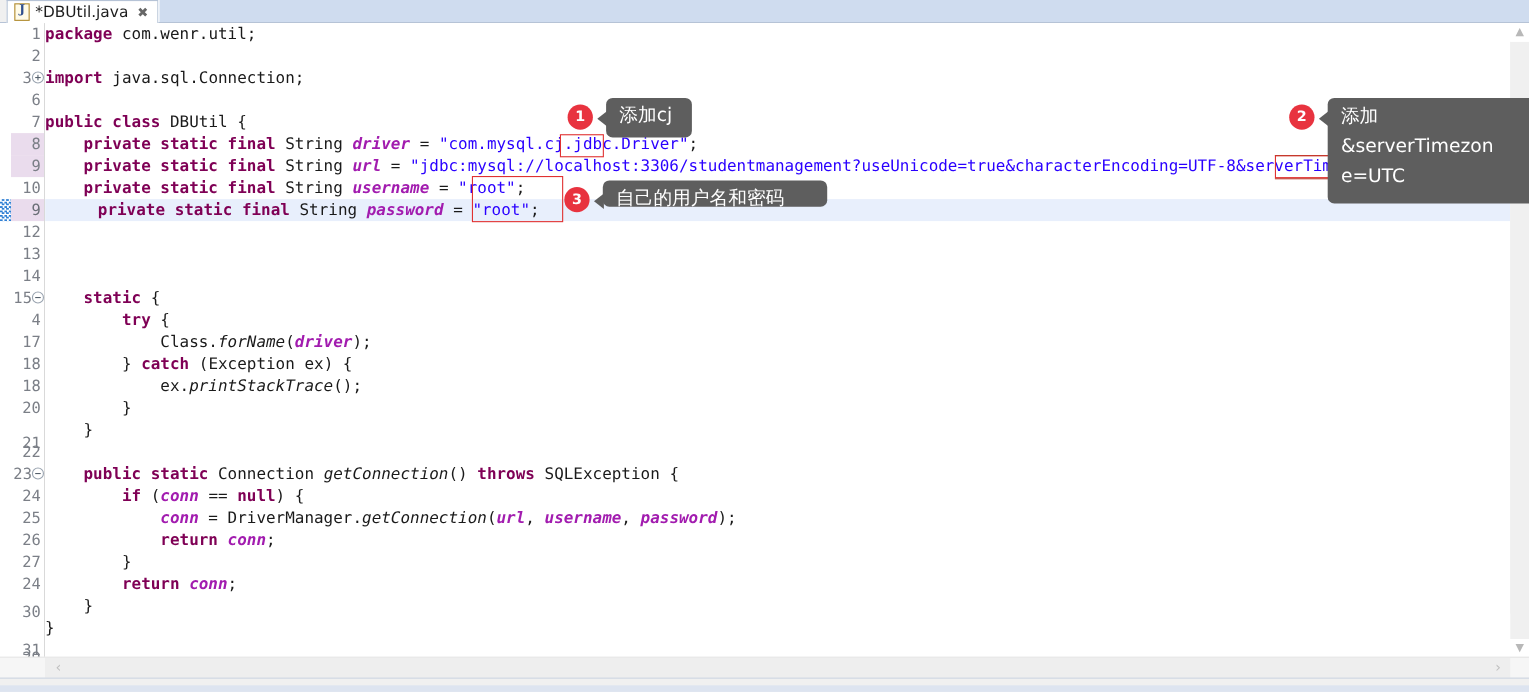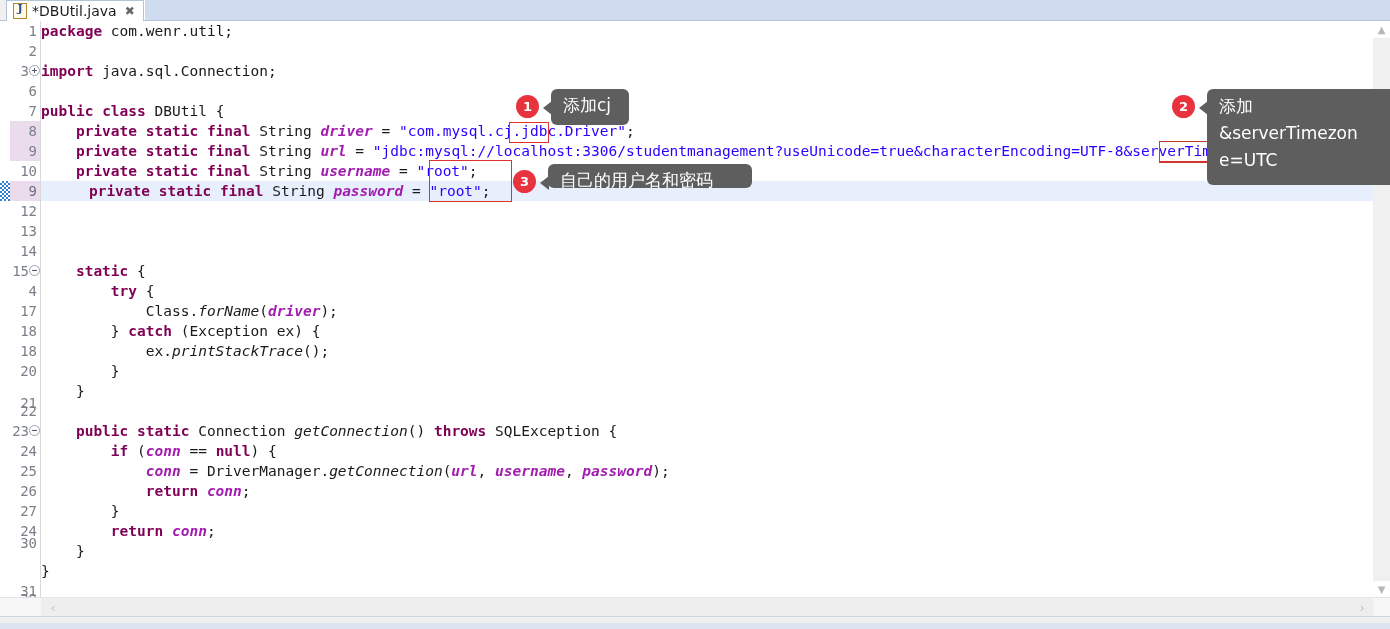--- a/index.html
+++ b/index.html
@@ -369,21 +369,21 @@
       <div class="ln" style="top: 372px; right: 3px;">21</div>
       <div class="ln" style="top: 380px; right: 3px;">22</div>
       <div class="ln" style="top: 400px; right: 11px;">23</div>
       <div class="fold" style="top: 404px;"></div>
       <div class="ln" style="top: 420px; right: 3px;">24</div>
       <div class="ln" style="top: 440px; right: 3px;">25</div>
       <div class="ln" style="top: 460px; right: 3px;">26</div>
       <div class="ln" style="top: 480px; right: 3px;">27</div>
       <div class="ln" style="top: 500px; right: 3px;">24</div>
       <div class="ln" style="top: 520px; right: 3px; margin-top: 48px;">29</div>
-      <div class="ln" style="top: 512px; right: 3px;">30</div>
+      <div class="ln" style="top: 526px; right: 3px;">30</div>
       <div class="ln" style="top: 560px; right: 3px;">31</div>
     </div>
 
   <div class="code-area">
       <div class="line" style="top: 0px;"><span class="kw">package</span> <span class="pln">com</span>.<span class="pln">wenr</span>.<span class="pln">util</span>;</div>
       <div class="line" style="top: 20px;"></div>
       <div class="line" style="top: 40px;"><span class="kw">import</span> <span class="pln">java</span>.<span class="pln">sql</span>.<span class="pln">Connection</span>;</div>
       <div class="line" style="top: 60px;"></div>
       <div class="line" style="top: 80px;"><span class="kw">public</span> <span class="kw">class</span> <span class="pln">DBUtil</span> {</div>
       <div class="line" style="top: 100px;">    <span class="kw">private</span> <span class="kw">static</span> <span class="kw">final</span> <span class="pln">String</span> <span class="fld">driver</span> = <span class="str">"com.mysql.cj.jdbc.Driver"</span>;</div>

